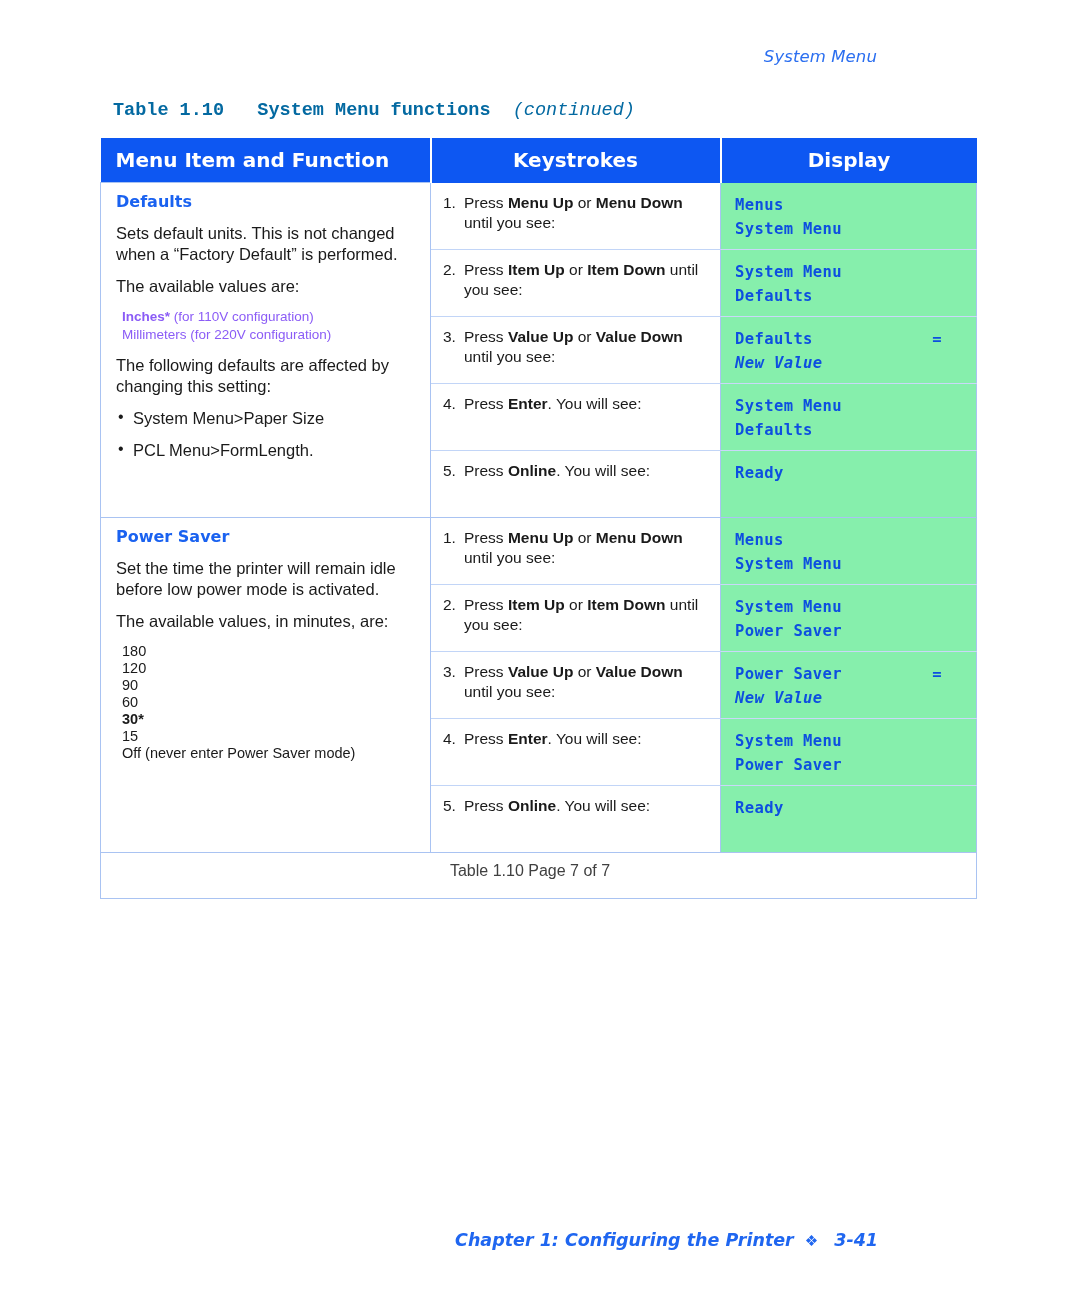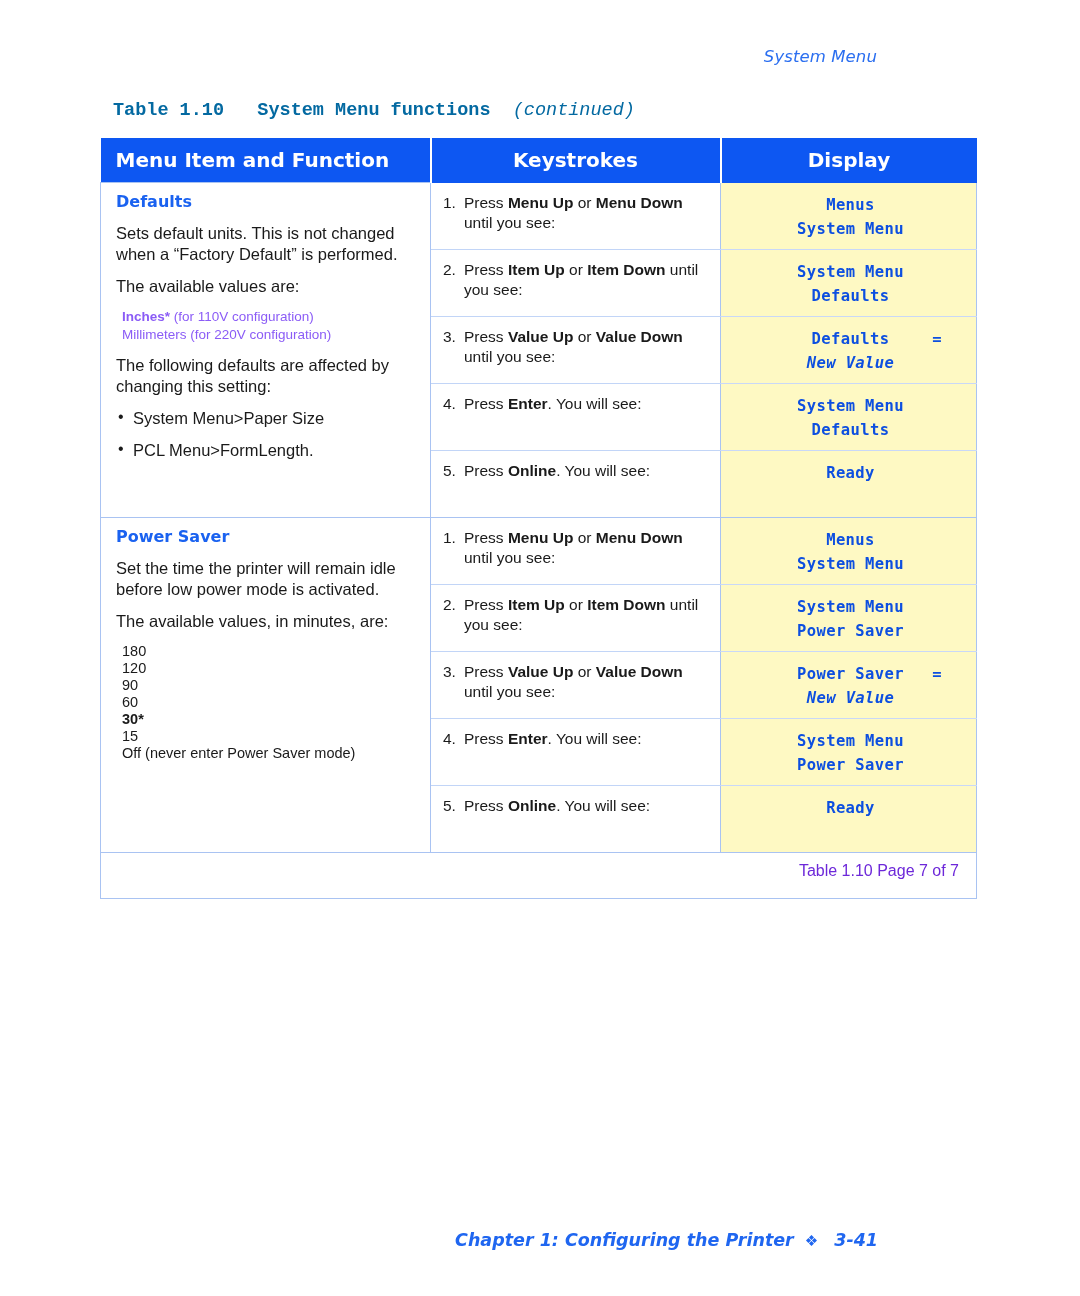--- a/index.html
+++ b/index.html
@@ -79,25 +79,24 @@
     border-right: 1px solid #a9c3f2;
     padding: 9px 14px 8px 15px;
   }
   td.c2 {
     background: #ffffff;
     border-right: 1px solid #a9c3f2;
     border-bottom: 1px solid #c2d5f7;
     padding: 10px 10px 8px 12px;
   }
   td.c3 {
-    background: #fef9c3;
+    background: #86efac;
     border-right: 1px solid #a9c3f2;
     border-bottom: 1px solid #c9d8f8;
     padding: 10px 10px 8px 14px;
-    text-align: center;
   }
   tr.sect-last td.c2, tr.sect-last td.c3 { border-bottom: 1px solid #a9c3f2; }
   tr.sect-first td.c1 { border-top: 1px solid #a9c3f2; }
 
   
   .menu-item-name {
     font-family: "DejaVu Sans", sans-serif;
     font-weight: bold;
     font-size: 16px;
     color: #1a62f0;
@@ -166,24 +165,24 @@
     position: absolute;
     right: 24px;
     top: 0;
   }
 
   
   td.tfoot-cell {
     background: #ffffff;
     border: 1px solid #a9c3f2;
     border-top: 1px solid #a9c3f2;
-    text-align: right;
+    text-align: center;
     padding: 9px 17px 11px 0;
     font-size: 16px;
-    color: #6d28d9;
+    color: #404040;
     height: 46px;
   }
 
   
   .page-footer {
     position: absolute;
     bottom: 46px;
     right: 104px;
     font-family: "DejaVu Sans", sans-serif;
     font-style: italic;

